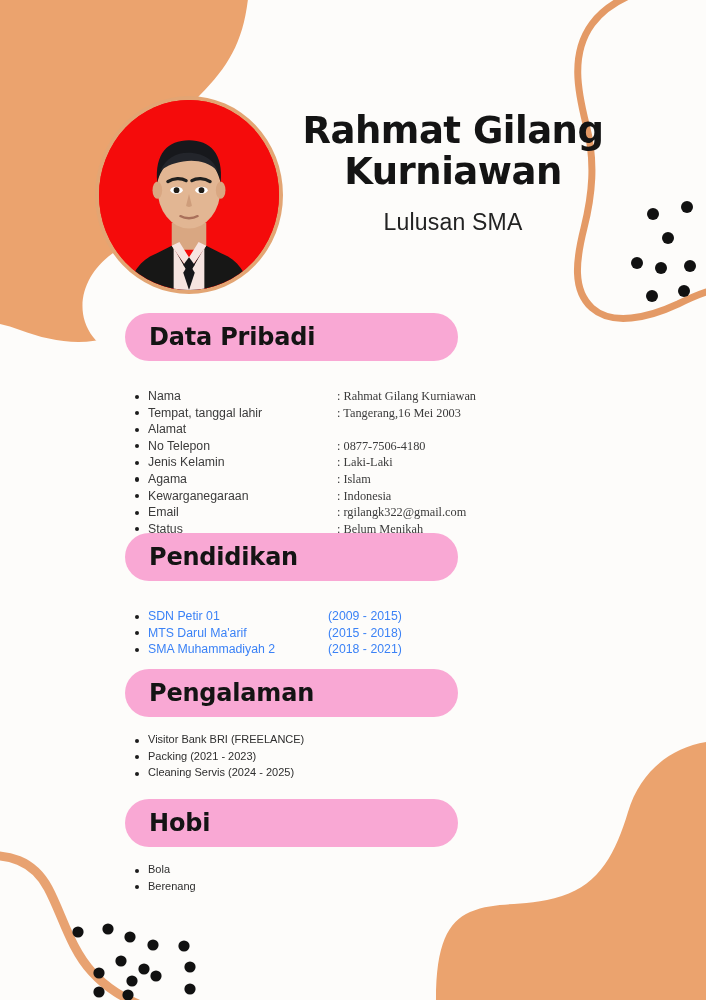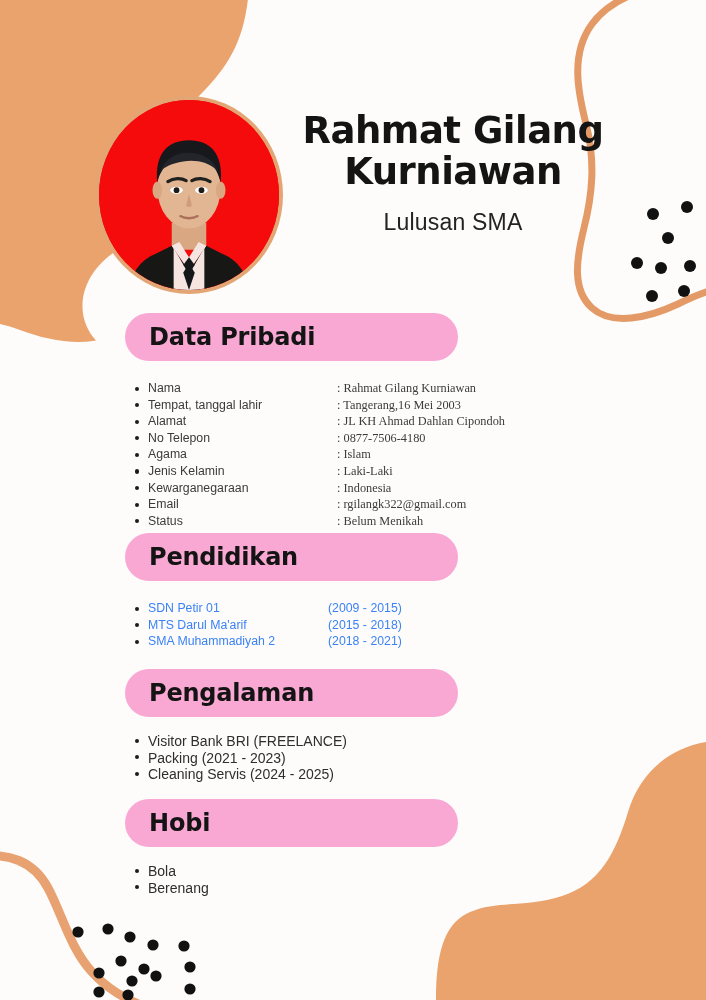--- a/index.html
+++ b/index.html
@@ -95,21 +95,21 @@
     padding-left: 24px;
   }
   .section-pill-label {
     font-family: "DejaVu Sans", sans-serif;
     font-size: 24px;
     font-weight: bold;
     color: #141414;
     letter-spacing: -0.2px;
   }
   .section-body {
-    margin-top: 20px;
+    margin-top: 28px;
     position: relative;
   }
 
   
   .info-row {
     display: flex;
     align-items: baseline;
     height: 16.6px;
     font-size: 12.3px;
     color: #3B3B3B;
@@ -151,21 +151,21 @@
     padding-left: 23px;
     position: relative;
   }
   .edu-years {
     white-space: nowrap;
   }
 
   
   .simple-row {
     height: 16.6px;
-    font-size: 14px;
+    font-size: 11px;
     color: #2E2E2E;
     box-sizing: border-box;
     padding-left: 23px;
     position: relative;
   }
 </style>
 </head>
 <body>
 
 <div id="cv-page">
@@ -286,42 +286,41 @@
           <span class="bullet"></span>
           <span>Tempat, tanggal lahir</span>
         </span>
         <span class="info-value">: Tangerang,16 Mei 2003</span>
       </div>
       <div class="info-row">
         <span class="info-label">
           <span class="bullet"></span>
           <span>Alamat</span>
         </span>
-        <span class="info-value">: JL KH Ahmad Dahlan Cipondoh</span>
       </div>
       <div class="info-row">
         <span class="info-label">
           <span class="bullet"></span>
           <span>No Telepon</span>
         </span>
         <span class="info-value">: 0877-7506-4180</span>
       </div>
       <div class="info-row">
         <span class="info-label">
           <span class="bullet"></span>
+          <span>Jenis Kelamin</span>
+        </span>
+        <span class="info-value">: Laki-Laki</span>
+      </div>
+      <div class="info-row">
+        <span class="info-label">
+          <span class="bullet"></span>
           <span>Agama</span>
         </span>
         <span class="info-value">: Islam</span>
-      </div>
-      <div class="info-row">
-        <span class="info-label">
-          <span class="bullet"></span>
-          <span>Jenis Kelamin</span>
-        </span>
-        <span class="info-value">: Laki-Laki</span>
       </div>
       <div class="info-row">
         <span class="info-label">
           <span class="bullet"></span>
           <span>Kewarganegaraan</span>
         </span>
         <span class="info-value">: Indonesia</span>
       </div>
       <div class="info-row">
         <span class="info-label">

